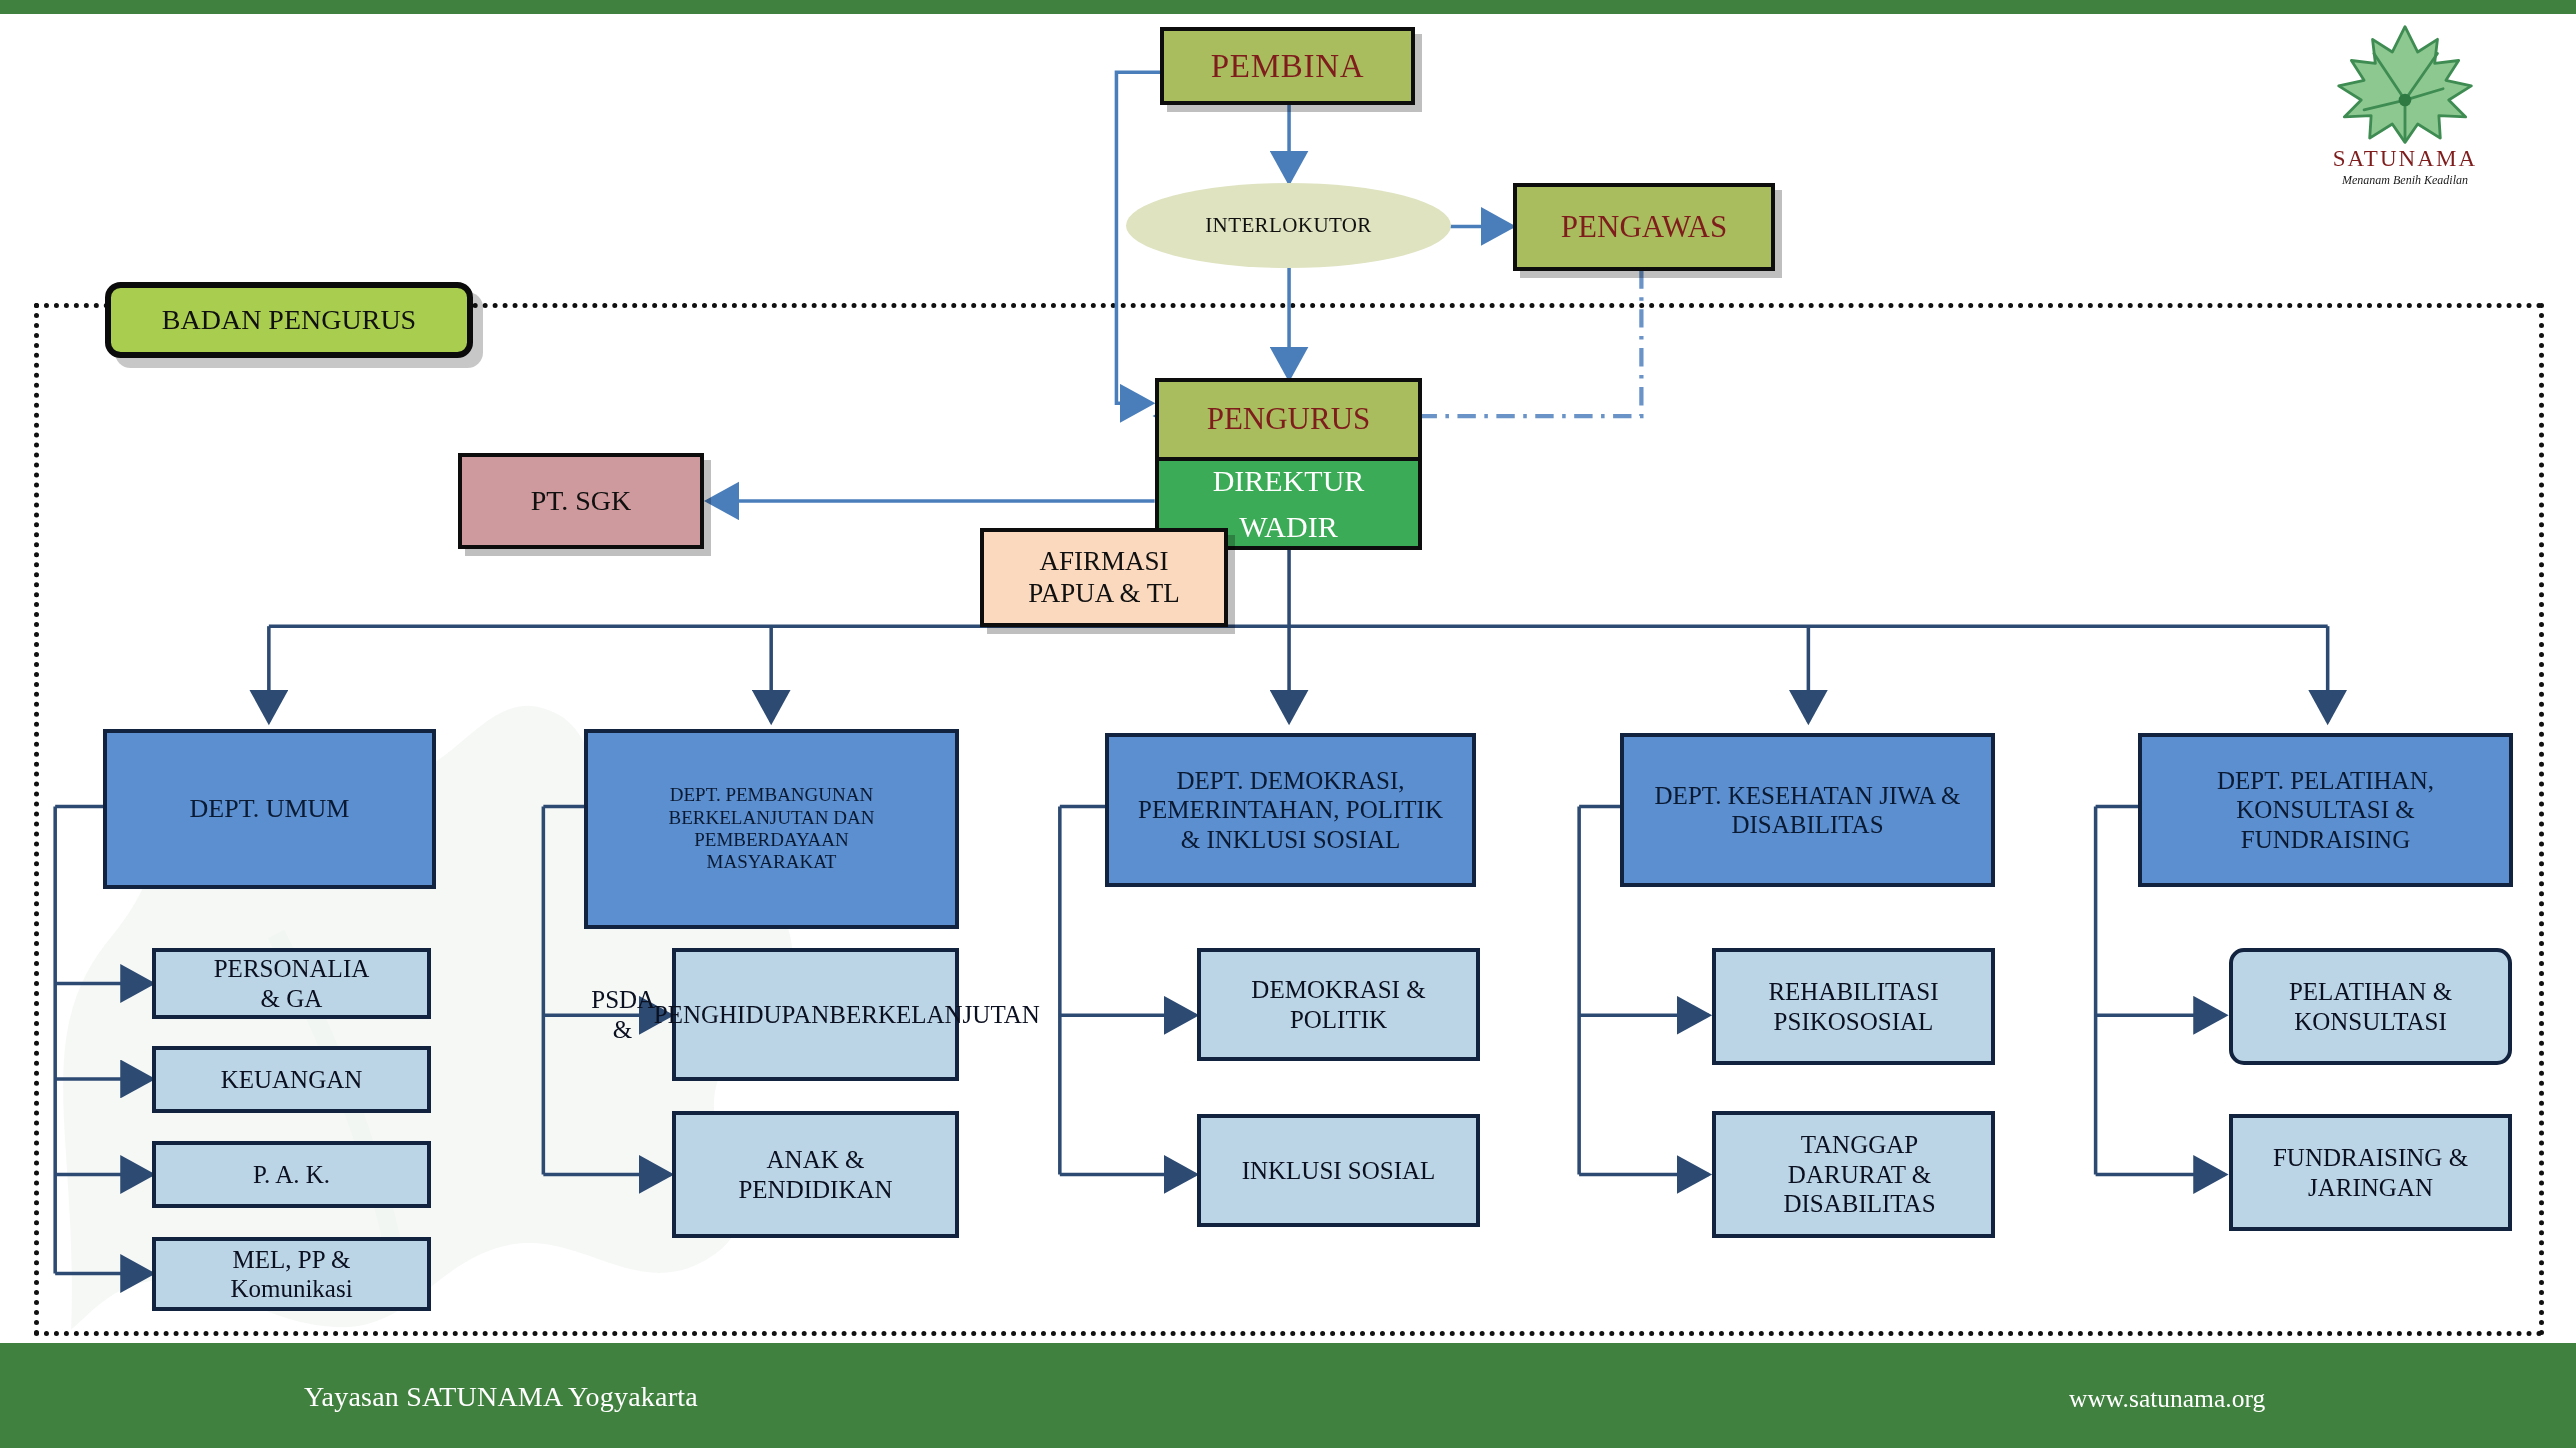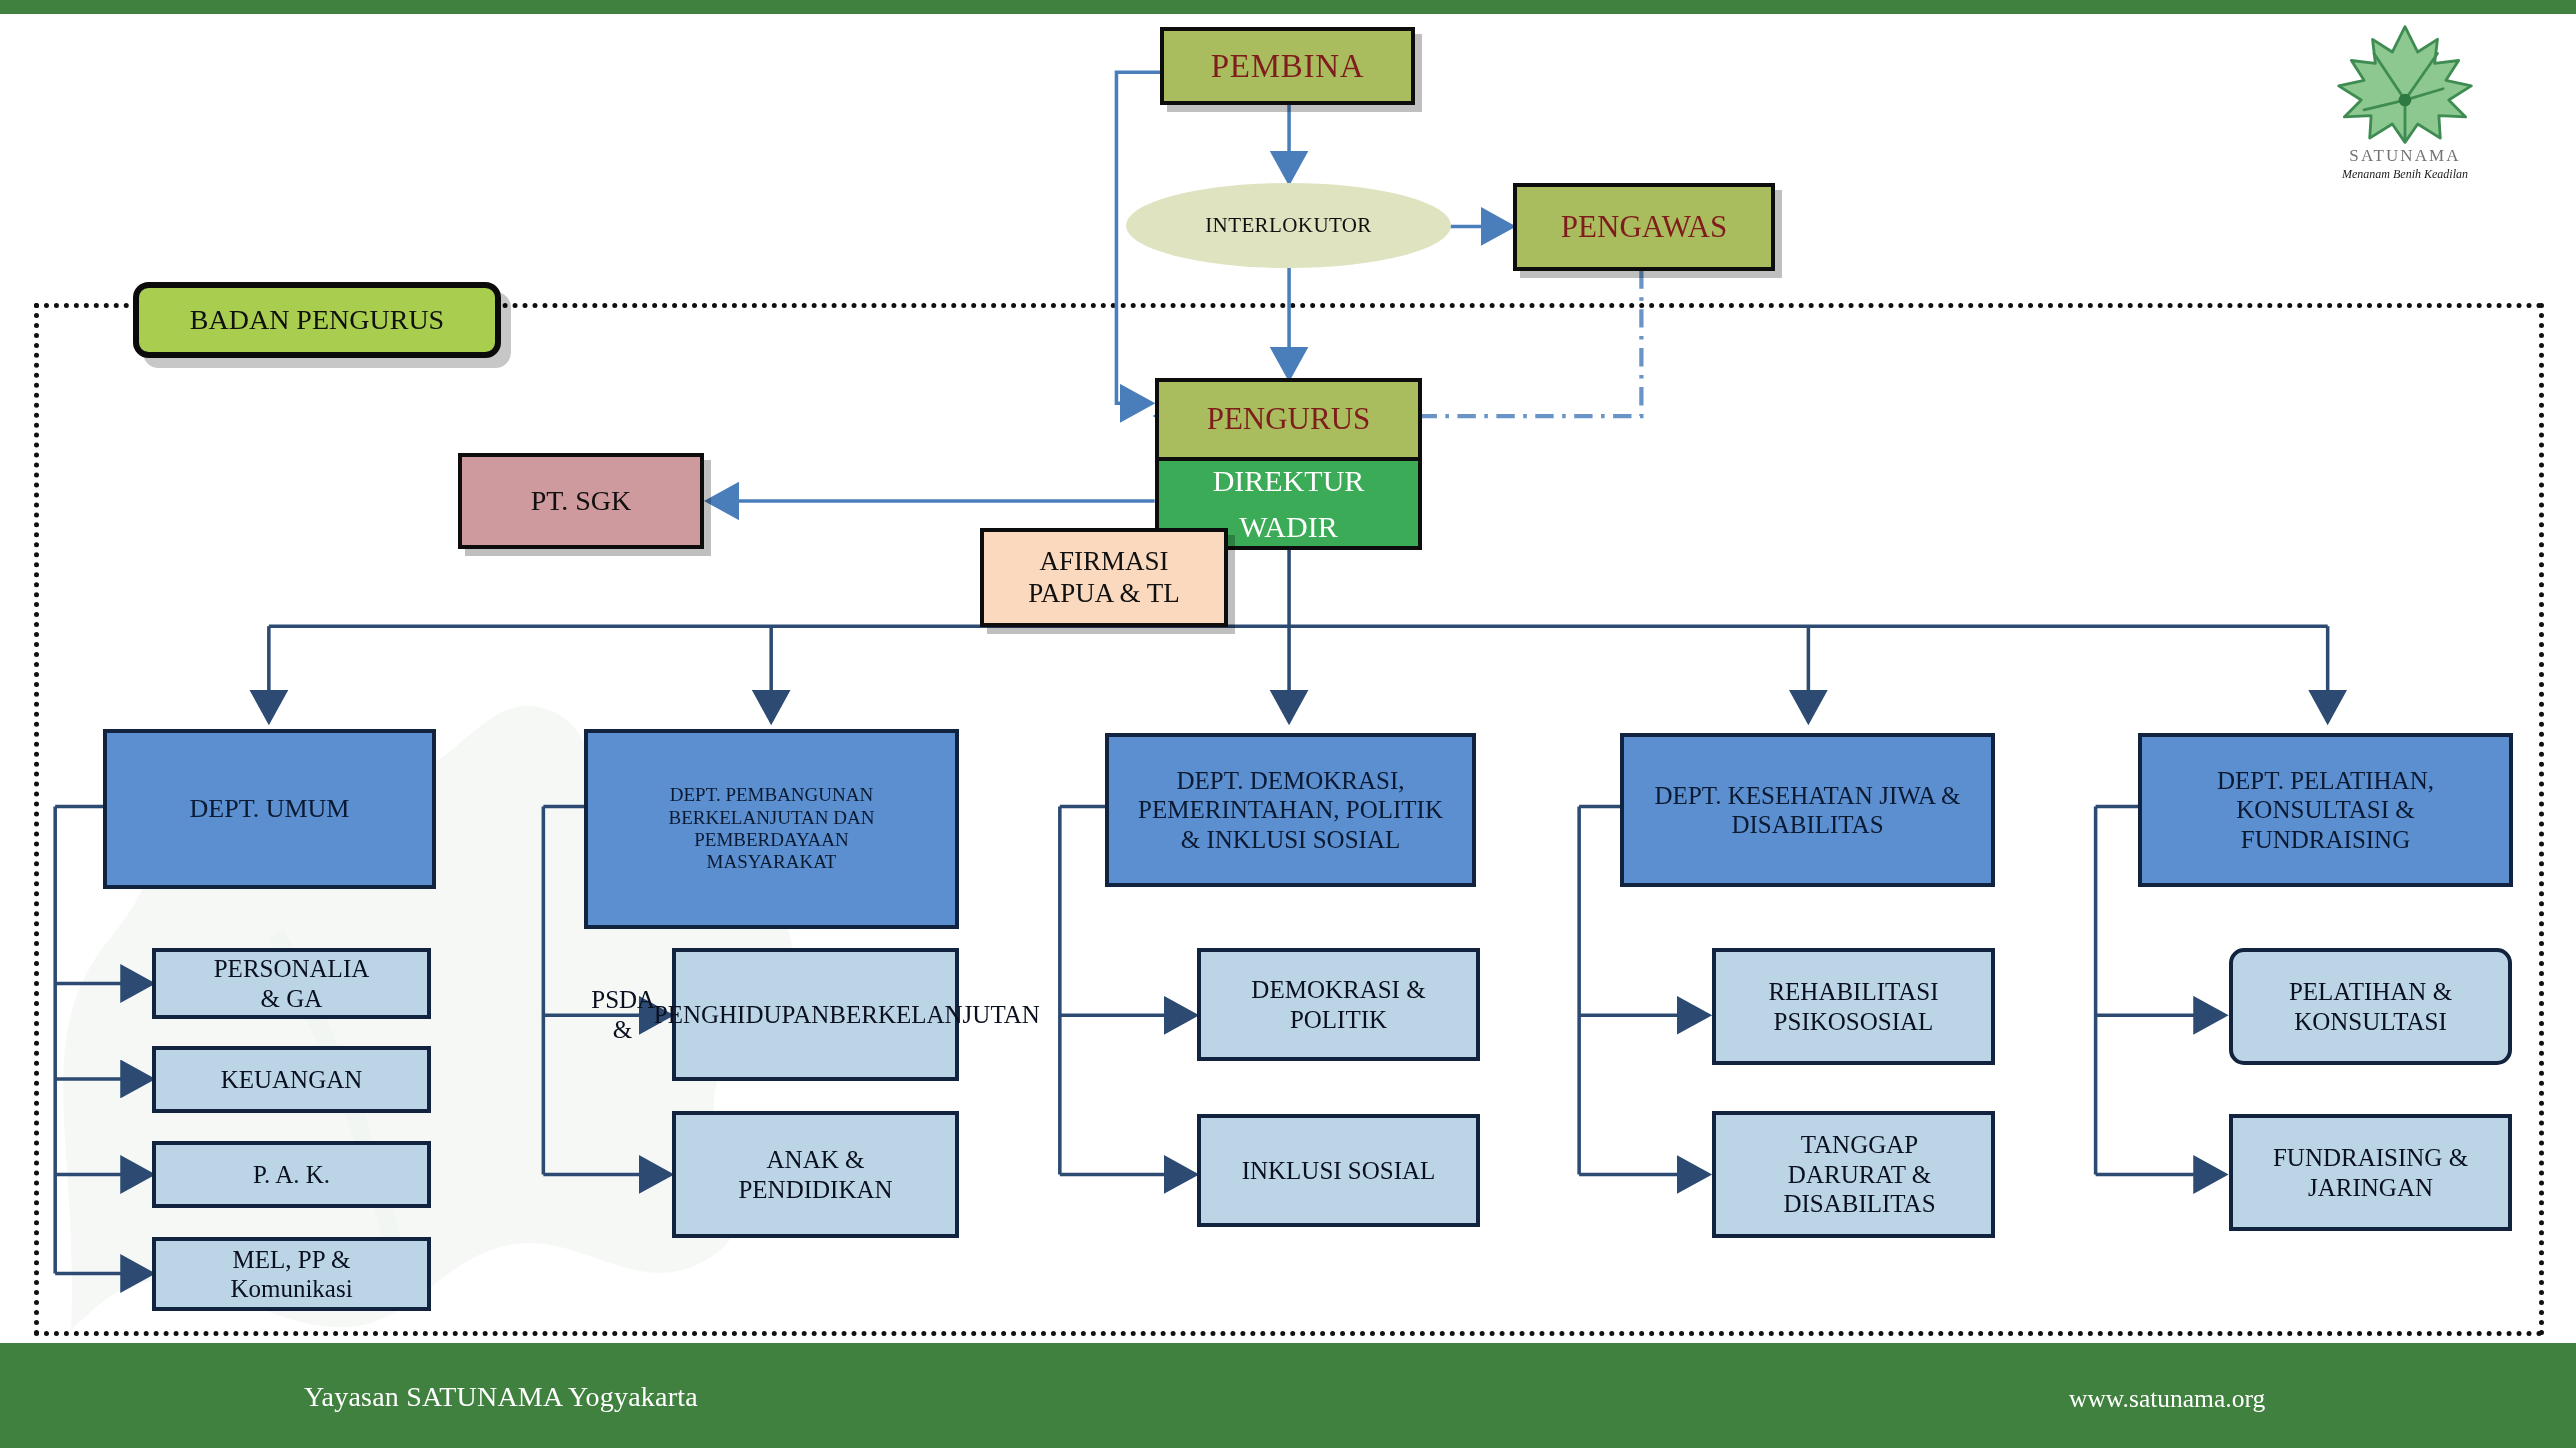--- a/index.html
+++ b/index.html
@@ -24,21 +24,21 @@
   .box{position:absolute;box-sizing:border-box;display:flex;align-items:center;
        justify-content:center;text-align:center;line-height:1.18;}
   .b-olive{background:#a9bd5e;border:4.2px solid #0d0d0d;color:#7f1d1d;}
   .b-green{background:#3cab57;border:4.2px solid #0d0d0d;color:#ffffff;gap:10px;}
   .b-ellipse{background:#dfe3c0;border-radius:50%;color:#101010;}
   .b-pink{background:#cf9a9d;border:4.2px solid #0d0d0d;color:#101010;}
   .b-peach{background:#fad9be;border:4.2px solid #0d0d0d;color:#101010;}
   .b-dept{background:#5b8fd0;border:4.2px solid #12233f;color:#0b1a33;}
   .b-sub{background:#bbd5e7;border:4.2px solid #12233f;color:#0b1020;}
   .b-badan{background:#a8cd4f;border:6.4px solid #0b0b0b;border-radius:15.6px;color:#101010;
-           box-shadow:10px 10px 0 rgba(0,0,0,.22);margin-left:28px;}
+           box-shadow:10px 10px 0 rgba(0,0,0,.22);}
 
   .shadow-hard{box-shadow:7px 7px 0 rgba(0,0,0,.25);}
 
   svg.wires{position:absolute;left:0;top:0;width:2576px;height:1449px;pointer-events:none;}
 </style>
 </head>
 <body>
 
 <div class="topbar"></div>
 <div class="footerbar"></div>
@@ -62,21 +62,21 @@
              L88 112 L56 92 L92 84 L74 56 L108 60 L104 26 L132 44 Z" fill="#8ec891" stroke="#3e8c52" stroke-width="4" stroke-linejoin="round"></path>
     <g stroke="#3e8c52" stroke-width="4" fill="none" stroke-linecap="round">
       <path d="M150 170 L150 112"></path>
       <path d="M150 112 L106 46"></path>
       <path d="M150 112 L196 46"></path>
       <path d="M150 112 L204 96"></path>
       <path d="M150 112 L92 126"></path>
     </g>
     <circle cx="150" cy="112" r="9" fill="#2f7a43"></circle>
   </svg>
-  <div style="text-align:center;font-size:17px;letter-spacing:2.1px;color:#737373;margin-top:-4.2px;">SATUNAMA</div>
+  <div style="text-align:center;font-size:23px;letter-spacing:2.1px;color:#7f1d1d;margin-top:-4.2px;">SATUNAMA</div>
   <div style="text-align:center;font-size:12px;font-style:italic;color:#1a1a1a;margin-top:1.4px;">Menanam Benih Keadilan</div>
 </div>
 
 <div class="dotted-area"></div>
 
 <svg class="wires" viewBox="0 0 3641 2048" width="2576" height="1449">
   <defs>
     <marker id="arrB" markerWidth="11" markerHeight="11" refX="9" refY="5.5" orient="auto">
       <path d="M0,0 L10,5.5 L0,11 z" fill="#4a7ebb"></path>
     </marker>

